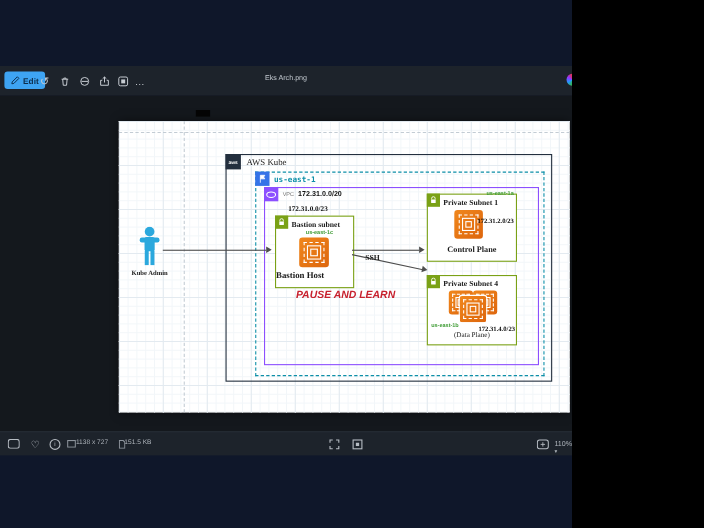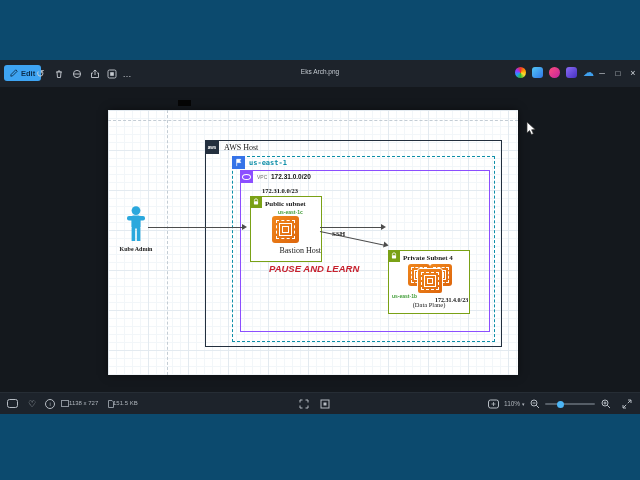--- a/index.html
+++ b/index.html
@@ -1,16 +1,16 @@
 <!DOCTYPE html>
 <html><head>
 <meta charset="utf-8">
 <style>
   html,body{margin:0;padding:0;background:#000;}
-  .screen{position:relative;width:640px;height:480px;background:#0c4a6e;overflow:hidden;
+  .screen{position:relative;width:520px;height:480px;background:#0f172a;overflow:hidden;
           font-family:"Liberation Sans",sans-serif;-webkit-font-smoothing:antialiased;}
   .abs{position:absolute;}
   
   .toolbar{position:absolute;left:0;right:0;top:60px;height:27px;background:#1d232b;}
   .canvas{position:absolute;left:0;right:0;top:87px;height:305px;background:#14181d;}
   .statusbar{position:absolute;left:0;right:0;top:392px;height:21px;background:#1d232b;border-top:1px solid #262d35;}
   .tbtn{position:absolute;top:5px;width:17px;height:17px;display:flex;align-items:center;justify-content:center;
         color:#c7ccd2;border-radius:3px;}
   .tbtn svg{display:block;}
   .editpill{position:absolute;left:4px;top:5px;height:16px;padding:0 6px;background:#3ea4f3;border-radius:3px;
@@ -114,21 +114,21 @@
     <div class="blackmark"></div>
 
     <div class="image">
       <div class="dash-h"></div>
       <div class="dash-v"></div>
 
       <div class="cloudbox" style="left:97px;top:30px;width:295px;height:205px"></div>
       <div class="cicon awsicon" style="left:97px;top:30px;width:14px;height:14px">
         <span>aws</span>
       </div>
-      <div class="lbl srf" style="left:116px;top:33px;font-size:8px">AWS Host</div>
+      <div class="lbl srf" style="left:116px;top:33px;font-size:8px">AWS Kube</div>
 
       <div class="regionbox" style="left:124px;top:46px;width:261px;height:184px"></div>
       <div class="cicon flagicon" style="left:124px;top:46px;width:13px;height:13px">
         <svg width="9" height="9" viewBox="0 0 10 10">
             <path d="M3 1.5 V9 M3 1.5 h4.5 l-1.2 1.8 1.2 1.8 H3" fill="#fff" stroke="#fff" stroke-width="0.8"></path>
           </svg>
       </div>
       <div class="lbl" style="left:141px;top:49px;font-size:7px;font-weight:bold;color:#0d8fa8;font-family:'DejaVu Sans Mono',monospace">us-east-1</div>
 
       <div class="vpcbox" style="left:132px;top:60px;width:248px;height:160px"></div>
@@ -139,30 +139,47 @@
       <div class="lbl cidr" style="left:163px;top:62.5px;font-size:6.5px">172.31.0.0/20</div>
 
       <div class="lbl cidr srf" style="left:154px;top:77px;font-size:6.5px">172.31.0.0/23</div>
       <div class="subnet" style="left:142px;top:86px;width:70px;height:64px">
         <div class="cicon lockicon" style="left:-1px;top:-1px;width:12px;height:12px">
           <svg width="8" height="8" viewBox="0 0 10 10">
               <path d="M3 4.2 V3 a2 2 0 0 1 4 0 V4.2" fill="none" stroke="#fff" stroke-width="1"></path>
               <rect x="2.4" y="4.2" width="5.2" height="4" rx="0.6" fill="#fff"></rect>
             </svg>
         </div>
-        <div class="lbl srf" style="left:14px;top:3px;font-size:7px;font-weight:bold">Public subnet</div>
+        <div class="lbl srf" style="left:14px;top:3px;font-size:7px;font-weight:bold">Bastion subnet</div>
         <div class="az" style="left:27px;top:12px">us-east-1c</div>
         <div class="ec2" style="left:21px;top:19px;width:27px;height:27px">
             <div class="chip">
               <div class="chipcore"></div>
             </div>
           </div>
-        <div class="lbl srf" style="left:0;top:49px;width:70px;text-align:right;font-size:8px;font-weight:normal">Bastion Host</div>
-      </div>
-
+        <div class="lbl srf" style="left:0;top:49px;width:70px;text-align:left;font-size:8px;font-weight:bold">Bastion Host</div>
+      </div>
+
+      <div class="subnet" style="left:280px;top:66px;width:80px;height:60px">
+        <div class="cicon lockicon" style="left:-1px;top:-1px;width:12px;height:12px">
+          <svg width="8" height="8" viewBox="0 0 10 10">
+              <path d="M3 4.2 V3 a2 2 0 0 1 4 0 V4.2" fill="none" stroke="#fff" stroke-width="1"></path>
+              <rect x="2.4" y="4.2" width="5.2" height="4" rx="0.6" fill="#fff"></rect>
+            </svg>
+        </div>
+        <div class="lbl srf" style="left:14px;top:3px;font-size:7px;font-weight:bold">Private Subnet 1</div>
+        <div class="az" style="right:2px;top:-4px">us-east-1a</div>
+        <div class="ec2" style="left:24px;top:14px;width:26px;height:26px">
+            <div class="chip">
+              <div class="chipcore"></div>
+            </div>
+          </div>
+        <div class="lbl cidr srf" style="left:45px;top:22px">172.31.2.0/23</div>
+        <div class="lbl srf" style="left:0;top:45px;width:80px;text-align:center;font-size:7.5px;font-weight:bold">Control Plane</div>
+      </div>
 
       <div class="subnet" style="left:280px;top:140px;width:80px;height:62px">
         <div class="cicon lockicon" style="left:-1px;top:-1px;width:12px;height:12px">
           <svg width="8" height="8" viewBox="0 0 10 10">
               <path d="M3 4.2 V3 a2 2 0 0 1 4 0 V4.2" fill="none" stroke="#fff" stroke-width="1"></path>
               <rect x="2.4" y="4.2" width="5.2" height="4" rx="0.6" fill="#fff"></rect>
             </svg>
         </div>
         <div class="lbl srf" style="left:14px;top:3px;font-size:7px;font-weight:bold">Private Subnet 4</div>
         <div class="ec2" style="left:19px;top:13px;width:22px;height:22px">

